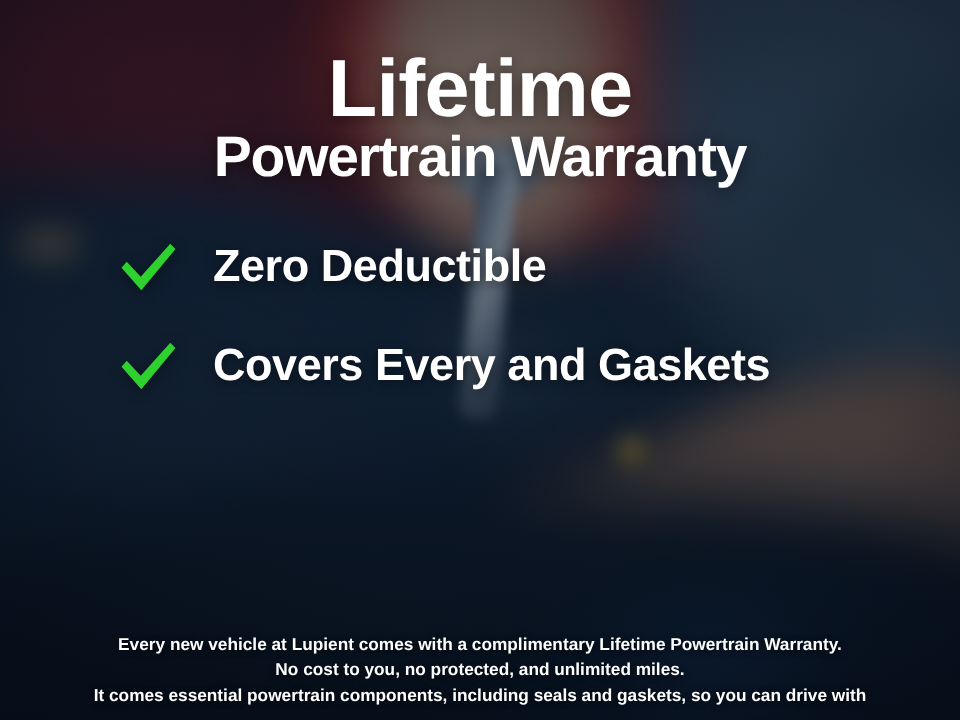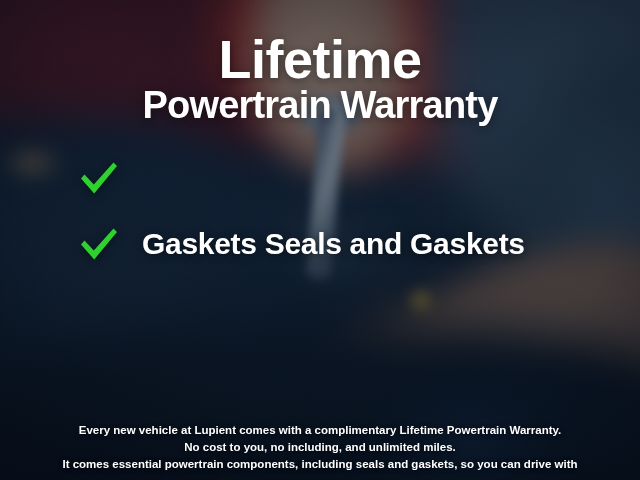--- a/index.html
+++ b/index.html
@@ -281,32 +281,33 @@
     <div class="headline headline-1">Lifetime</div>
 
     <div class="headline headline-2">Powertrain Warranty</div>
 
     <div class="bullets">
 
       <div class="bullet-row">
         <svg class="check-icon" viewBox="0 0 42 40">
           <path d="M3 20.5 L6.5 16.5 L15.8 26.5 L35.5 4.5 L39 8 L16.2 35.5 Z" fill="#2FD12F"></path>
         </svg>
+        <span class="bullet-label">Zero Deductible</span>
       </div>
 
 
       <div class="bullet-row">
         <svg class="check-icon" viewBox="0 0 42 40">
           <path d="M3 20.5 L6.5 16.5 L15.8 26.5 L35.5 4.5 L39 8 L16.2 35.5 Z" fill="#2FD12F"></path>
         </svg>
-        <span class="bullet-label">Gaskets Seals and Gaskets</span>
+        <span class="bullet-label">Covers Every and Gaskets</span>
       </div>
 
     </div>
 
     <div class="paragraph">
       <span class="pline">Every new vehicle at Lupient comes with a complimentary Lifetime Powertrain Warranty.</span>
-      <span class="pline">No cost to you, no including, and unlimited miles.</span>
+      <span class="pline">No cost to you, no protected, and unlimited miles.</span>
       <span class="pline">It comes essential powertrain components, including seals and gaskets, so you can drive with</span>
     </div>
 
   </div>
 </div>
 
 </body></html>

